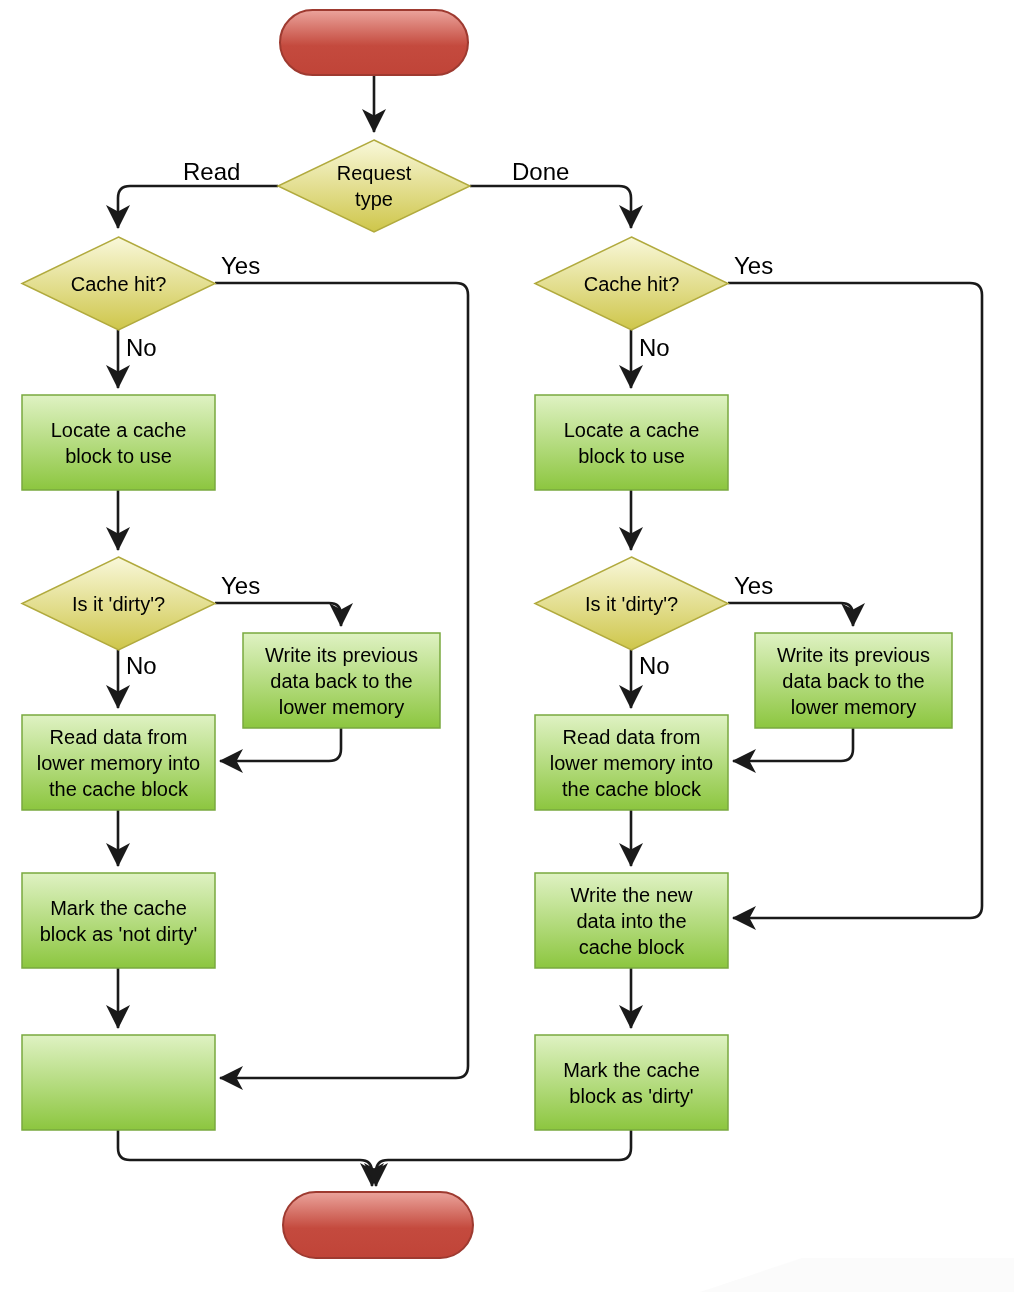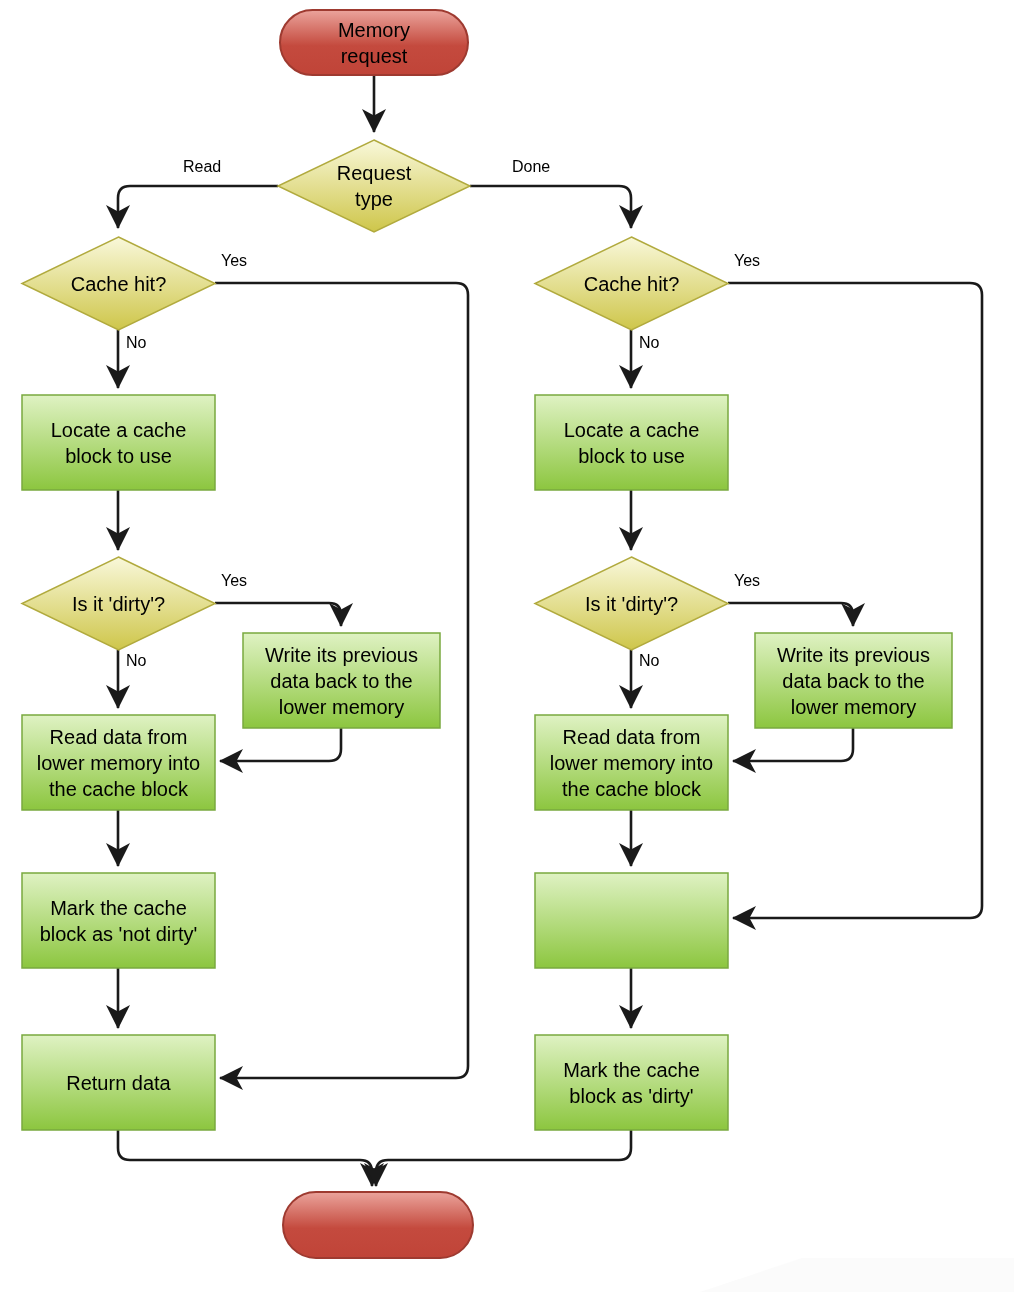--- a/index.html
+++ b/index.html
@@ -19,21 +19,21 @@
     justify-content: center;
     text-align: center;
     white-space: pre-line;
     font-size: 20px;
     line-height: 26px;
     color: var(--text, #000000);
     pointer-events: none;
   }
   .edge-label {
     position: absolute;
-    font-size: 16px;
+    font-size: 24px;
     color: var(--text, #000000);
     white-space: nowrap;
     pointer-events: none;
   }
 </style>
 </head>
 <body>
 
 <div class="canvas">
 
@@ -97,22 +97,20 @@
       <rect x="22" y="715" width="193" height="95" fill="url(#gradGreen)" style="stroke: var(--process-border, #79a93f)" stroke-width="1.5"></rect>
       <rect x="535" y="715" width="193" height="95" fill="url(#gradGreen)" style="stroke: var(--process-border, #79a93f)" stroke-width="1.5"></rect>
       <rect x="22" y="873" width="193" height="95" fill="url(#gradGreen)" style="stroke: var(--process-border, #79a93f)" stroke-width="1.5"></rect>
       <rect x="535" y="873" width="193" height="95" fill="url(#gradGreen)" style="stroke: var(--process-border, #79a93f)" stroke-width="1.5"></rect>
       <rect x="22" y="1035" width="193" height="95" fill="url(#gradGreen)" style="stroke: var(--process-border, #79a93f)" stroke-width="1.5"></rect>
       <rect x="535" y="1035" width="193" height="95" fill="url(#gradGreen)" style="stroke: var(--process-border, #79a93f)" stroke-width="1.5"></rect>
       <rect x="283" y="1192" width="190" height="66" rx="33" fill="url(#gradRed)" style="stroke: var(--terminator-border, #9e3a30)" stroke-width="2"></rect>
     </g>
   </svg>
 
-  <div class="node-label" style="left:280px; top:10px; width:188px; height:65px;">Memory
-request</div>
   <div class="node-label" style="left:278px; top:140px; width:192px; height:92px;">Request
 type</div>
   <div class="node-label" style="left:22px; top:237px; width:193px; height:93px;">Cache hit?</div>
   <div class="node-label" style="left:535px; top:237px; width:193px; height:93px;">Cache hit?</div>
   <div class="node-label" style="left:22px; top:395px; width:193px; height:95px;">Locate a cache
 block to use</div>
   <div class="node-label" style="left:535px; top:395px; width:193px; height:95px;">Locate a cache
 block to use</div>
   <div class="node-label" style="left:22px; top:557px; width:193px; height:93px;">Is it 'dirty'?</div>
   <div class="node-label" style="left:535px; top:557px; width:193px; height:93px;">Is it 'dirty'?</div>
@@ -123,21 +121,23 @@
 data back to the
 lower memory</div>
   <div class="node-label" style="left:22px; top:715px; width:193px; height:95px;">Read data from
 lower memory into
 the cache block</div>
   <div class="node-label" style="left:535px; top:715px; width:193px; height:95px;">Read data from
 lower memory into
 the cache block</div>
   <div class="node-label" style="left:22px; top:873px; width:193px; height:95px;">Mark the cache
 block as 'not dirty'</div>
-  <div class="node-label" style="left:22px; top:1035px; width:193px; height:95px;">Return data</div>
+  <div class="node-label" style="left:535px; top:873px; width:193px; height:95px;">Write the new
+data into the
+cache block</div>
   <div class="node-label" style="left:535px; top:1035px; width:193px; height:95px;">Mark the cache
 block as 'dirty'</div>
 
   <span class="edge-label" style="left:183px; top:158px;">Read</span>
   <span class="edge-label" style="left:512px; top:158px;">Done</span>
   <span class="edge-label" style="left:221px; top:252px;">Yes</span>
   <span class="edge-label" style="left:734px; top:252px;">Yes</span>
   <span class="edge-label" style="left:126px; top:334px;">No</span>
   <span class="edge-label" style="left:639px; top:334px;">No</span>
   <span class="edge-label" style="left:221px; top:572px;">Yes</span>

